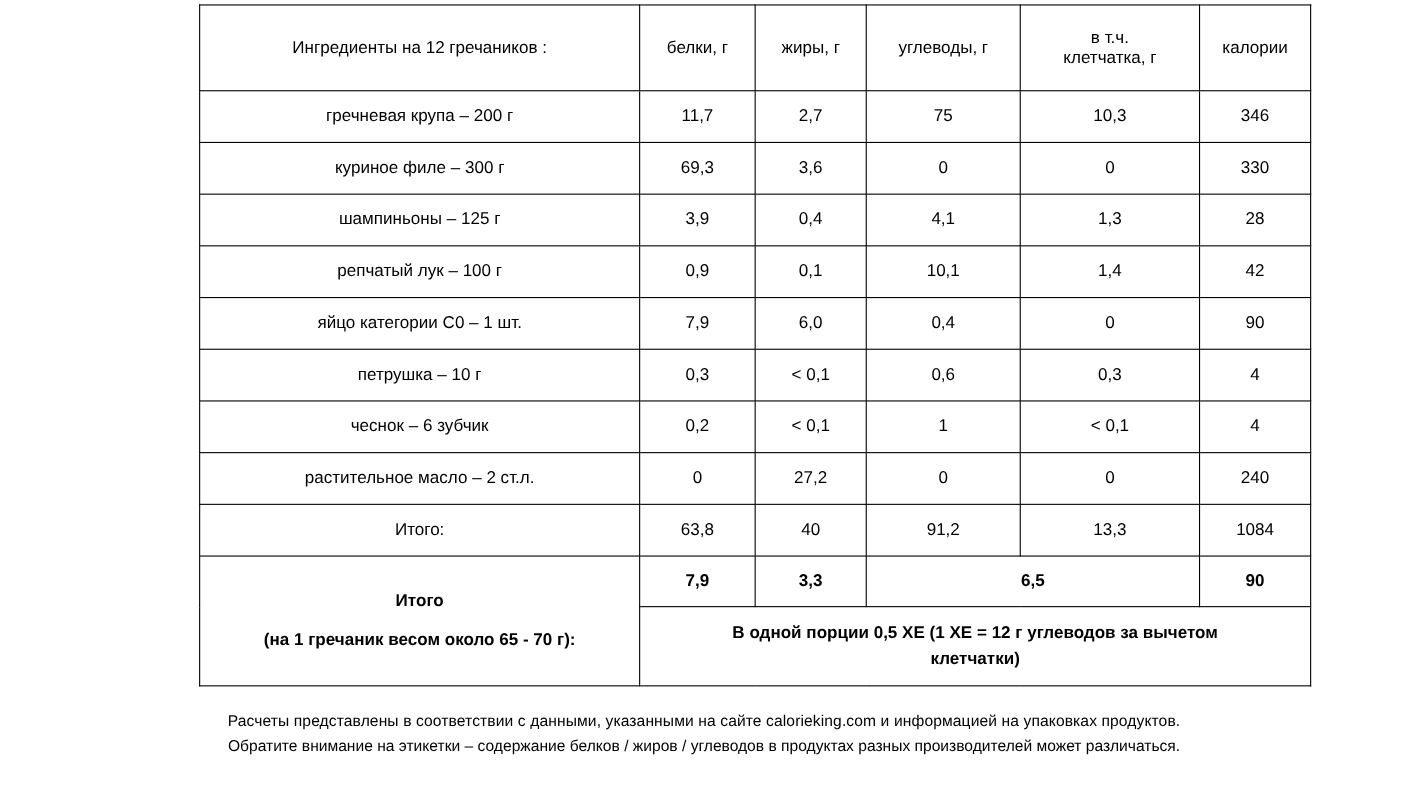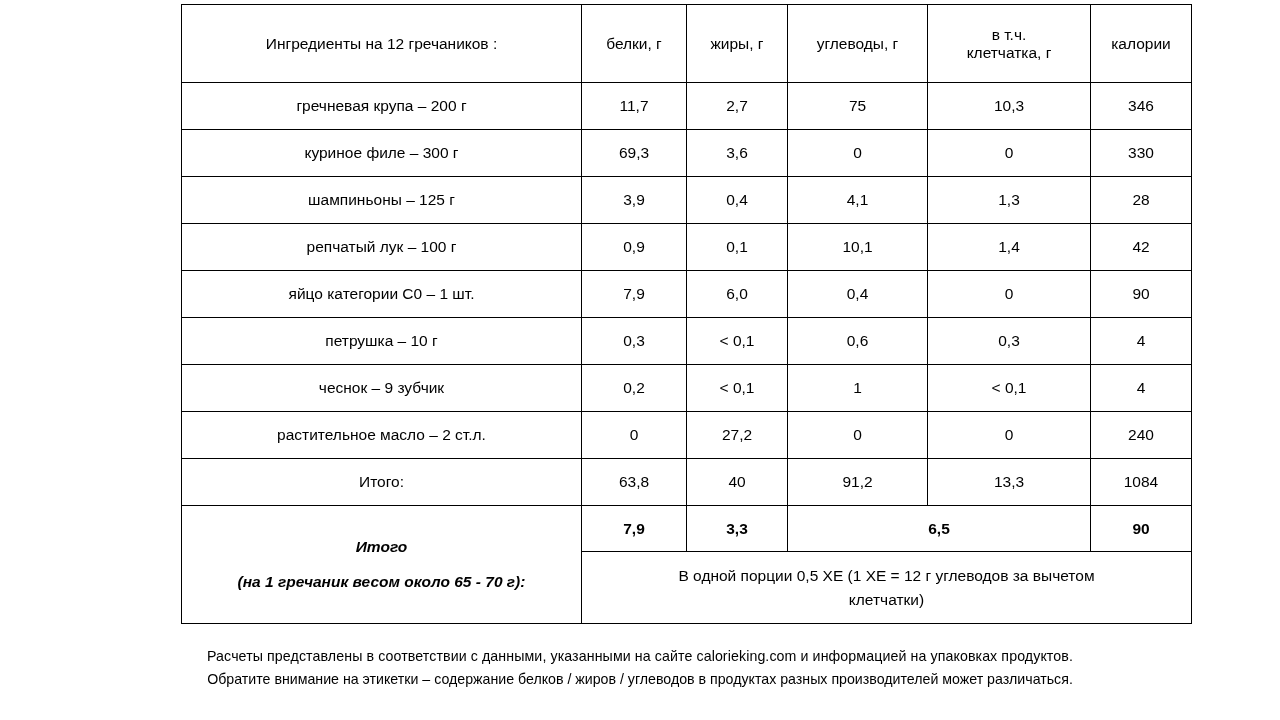--- a/index.html
+++ b/index.html
@@ -58,30 +58,29 @@
   }
   tr.total td {
     font-weight: normal;
     height: 47px;
   }
   tr.per-one td {
     font-weight: bold;
     height: 46px;
   }
   tr.per-one-note td {
-    font-weight: normal;
+    font-weight: bold;
     height: 72px;
     line-height: 1.5;
   }
   td.per-one-label {
     text-align: left;
     padding-left: 11px;
     font-weight: bold;
     line-height: 2.2;
-    font-style: italic;
   }
   .footer {
     position: absolute;
     left: 0;
     top: 645px;
     width: 1280px;
     text-align: center;
     font-size: 14.2px;
     line-height: 1.62;
     color: #000000;
@@ -162,21 +161,21 @@
         </tr>
         <tr class="ingredient">
           <td class="name">петрушка – 10 г</td>
           <td>0,3</td>
           <td>&lt; 0,1</td>
           <td>0,6</td>
           <td>0,3</td>
           <td>4</td>
         </tr>
         <tr class="ingredient">
-          <td class="name">чеснок – 9 зубчик</td>
+          <td class="name">чеснок – 6 зубчик</td>
           <td>0,2</td>
           <td>&lt; 0,1</td>
           <td>1</td>
           <td>&lt; 0,1</td>
           <td>4</td>
         </tr>
         <tr class="ingredient">
           <td class="name">растительное масло – 2 ст.л.</td>
           <td>0</td>
           <td>27,2</td>

